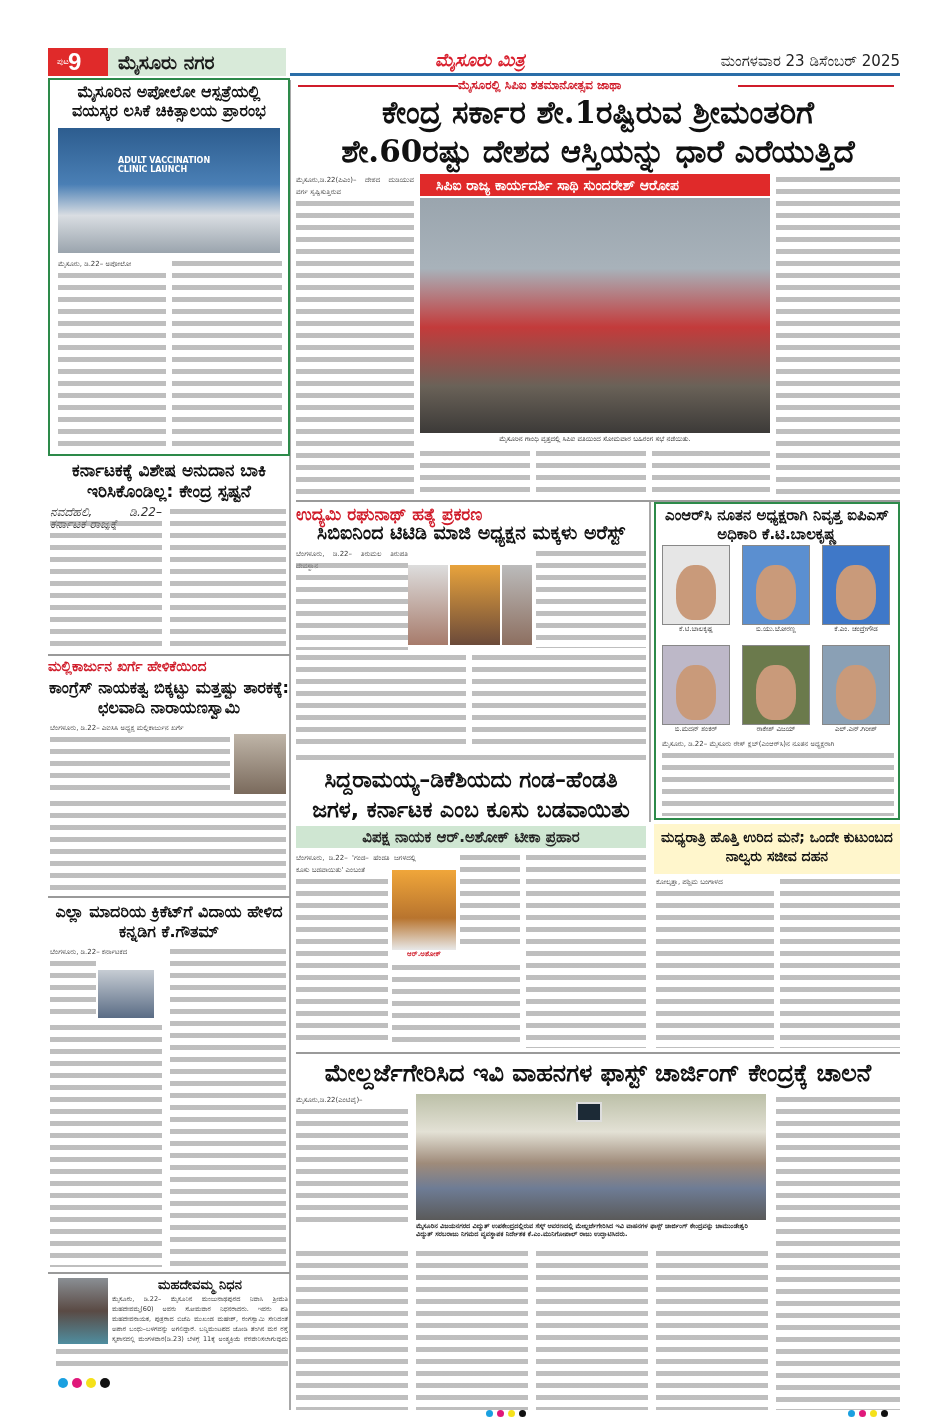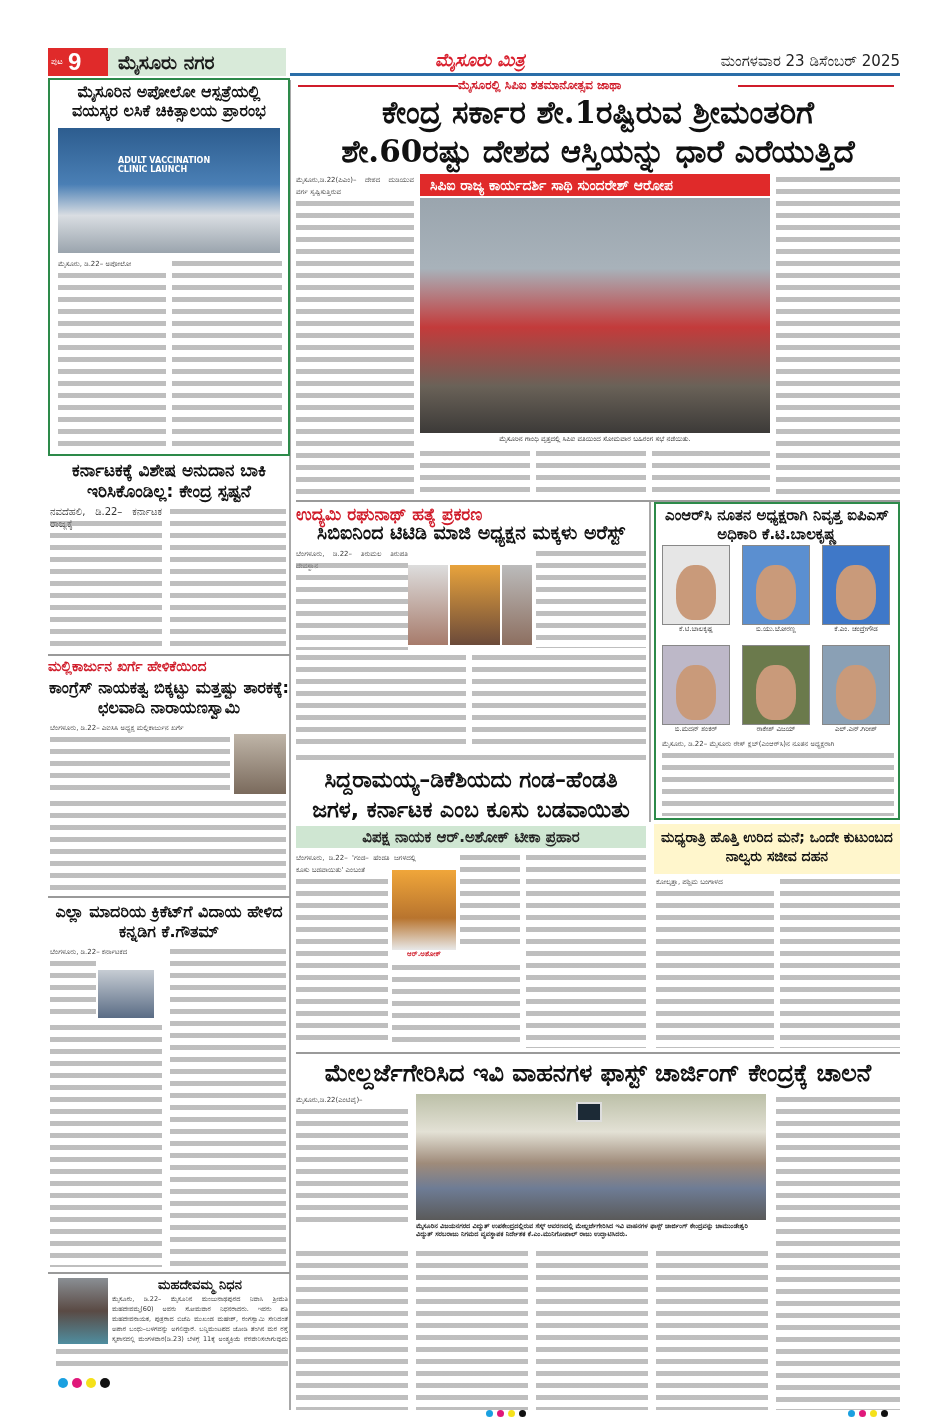--- a/index.html
+++ b/index.html
@@ -2,21 +2,21 @@
 <html><head>
 <meta charset="utf-8">
 <style>
   * { box-sizing: border-box; margin: 0; padding: 0; }
   html, body { width: 945px; height: 1424px; background: #ffffff; overflow: hidden; }
   body { position: relative; font-family: "DejaVu Sans", sans-serif; color: #222; }
   .abs { position: absolute; }
 
   
   .page-badge { left: 48px; top: 48px; width: 60px; height: 28px; background: #e02a2a; color: #fff; display: flex; align-items: center; }
-  .page-badge .pt { font-size: 8px; padding-left: 3px; width: 16px; }
+  .page-badge .pt { font-size: 8px; padding-left: 9px; width: 16px; }
   .page-badge .num { font-size: 24px; font-weight: bold; padding-left: 4px; font-family: "Liberation Sans", sans-serif; }
   .section-tab { left: 108px; top: 48px; width: 178px; height: 28px; background: #d8ead9; color: #1a1a1a; font-size: 19px; font-weight: bold; padding-left: 10px; line-height: 28px; }
   .brand { left: 395px; top: 49px; width: 170px; text-align: center; font-size: 18px; font-weight: bold; color: #d9202e; font-style: italic; }
   .dateline { left: 640px; top: 52px; width: 260px; text-align: right; font-size: 15px; color: #222; }
   .masthead-rule { left: 290px; top: 73px; width: 610px; height: 3px; background: #2a6ea8; }
 
   .vrule { width: 2px; background: #a8a8a8; }
   .hrule { height: 2px; background: #9a9a9a; }
 
   
@@ -57,21 +57,21 @@
     <div style="position:absolute; left:60px; top:28px; width:110px; font-size:8px; font-weight:bold; color:#fff; text-align:left;">ADULT VACCINATION CLINIC LAUNCH</div>
   </div>
   <div class="col-text" style="position:absolute; left:8px; top:178px; width:108px; font-size:7px;">ಮೈಸೂರು, ಡಿ.22– ಅಪೋಲೋ</div>
   <div class="filler-lines" style="position:absolute; left:8px; top:190px; width:108px; height:180px;"></div>
   <div class="filler-lines" style="position:absolute; left:122px; top:178px; width:110px; height:192px;"></div>
 </div>
 
 <div class="abs" style="left:48px; top:460px; width:242px;">
   <div class="headline" style="font-size:17px; line-height:21px;">ಕರ್ನಾಟಕಕ್ಕೆ ವಿಶೇಷ ಅನುದಾನ ಬಾಕಿ ಇರಿಸಿಕೊಂಡಿಲ್ಲ: ಕೇಂದ್ರ ಸ್ಪಷ್ಟನೆ</div>
 </div>
-<div class="abs col-text" style="left:50px; top:506px; width:112px; font-size:10px;">ನವದೆಹಲಿ, ಡಿ.22– ಕರ್ನಾಟಕ ರಾಜ್ಯಕ್ಕೆ</div>
+<div class="abs col-text" style="left:50px; top:506px; width:112px; font-size:12px;font-style:italic;">ನವದೆಹಲಿ, ಡಿ.22– ಕರ್ನಾಟಕ ರಾಜ್ಯಕ್ಕೆ</div>
 <div class="abs filler-lines" style="left:50px; top:518px; width:112px; height:130px;"></div>
 <div class="abs filler-lines" style="left:170px; top:506px; width:116px; height:142px;"></div>
 <div class="abs hrule" style="left:48px; top:654px; width:242px;"></div>
 
 <div class="abs kicker" style="left:48px; top:658px; width:242px; font-size:14px;">ಮಲ್ಲಿಕಾರ್ಜುನ ಖರ್ಗೆ ಹೇಳಿಕೆಯಿಂದ</div>
 <div class="abs headline" style="left:48px; top:678px; width:242px; font-size:16px; line-height:20px;">ಕಾಂಗ್ರೆಸ್ ನಾಯಕತ್ವ ಬಿಕ್ಕಟ್ಟು ಮತ್ತಷ್ಟು ತಾರಕಕ್ಕೆ: ಛಲವಾದಿ ನಾರಾಯಣಸ್ವಾಮಿ</div>
 <div class="abs col-text" style="left:50px; top:722px; width:236px; font-size:7px;">ಬೆಂಗಳೂರು, ಡಿ.22– ಎಐಸಿಸಿ ಅಧ್ಯಕ್ಷ ಮಲ್ಲಿಕಾರ್ಜುನ ಖರ್ಗೆ</div>
 <div class="abs filler-lines" style="left:50px; top:734px; width:180px; height:60px;"></div>
 <div class="abs photo" style="left:234px; top:734px; width:52px; height:60px; background:linear-gradient(180deg,#bfb5a8,#7a6a5c);"></div>
 <div class="abs filler-lines" style="left:50px; top:798px; width:236px; height:95px;"></div>
@@ -101,21 +101,21 @@
   <div style="position:absolute; left:2px; top:7px; width:160px; height:2px; background:#d01c2a;"></div>
   <div class="kicker" style="position:absolute; left:162px; top:0; width:280px; font-size:12px;">ಮೈಸೂರಲ್ಲಿ ಸಿಪಿಐ ಶತಮಾನೋತ್ಸವ ಜಾಥಾ</div>
   <div style="position:absolute; left:442px; top:7px; width:156px; height:2px; background:#d01c2a;"></div>
 </div>
 <div class="abs headline" style="left:296px; top:93px; width:604px; font-size:31px; line-height:38px; font-family:'DejaVu Serif', serif;">ಕೇಂದ್ರ ಸರ್ಕಾರ ಶೇ.1ರಷ್ಟಿರುವ ಶ್ರೀಮಂತರಿಗೆ</div>
 <div class="abs headline" style="left:296px; top:132px; width:604px; font-size:31px; line-height:38px; font-family:'DejaVu Serif', serif;">ಶೇ.60ರಷ್ಟು ದೇಶದ ಆಸ್ತಿಯನ್ನು ಧಾರೆ ಎರೆಯುತ್ತಿದೆ</div>
 
 <div class="abs col-text" style="left:296px; top:174px; width:118px; font-size:7px;">ಮೈಸೂರು,ಡಿ.22(ಪಿಎಂ)– ದೇಶದ ದುಡಿಯುವ ವರ್ಗ ಸೃಷ್ಟಿಸುತ್ತಿರುವ</div>
 <div class="abs filler-lines" style="left:296px; top:198px; width:118px; height:300px;"></div>
 
-<div class="abs" style="left:420px; top:174px; width:350px; height:22px; background:#e02a2a; color:#fff; font-size:14px; font-weight:bold; line-height:22px; padding-left:10px;">ಸಿಪಿಐ ರಾಜ್ಯ ಕಾರ್ಯದರ್ಶಿ ಸಾಥಿ ಸುಂದರೇಶ್ ಆರೋಪ</div>
+<div class="abs" style="left:420px; top:174px; width:350px; height:22px; background:#e02a2a; color:#fff; font-size:14px; font-weight:bold; line-height:22px; padding-left:16px;">ಸಿಪಿಐ ರಾಜ್ಯ ಕಾರ್ಯದರ್ಶಿ ಸಾಥಿ ಸುಂದರೇಶ್ ಆರೋಪ</div>
 <div class="abs photo" style="left:420px; top:198px; width:350px; height:235px; background:linear-gradient(180deg,#9aa5ae 0%,#a8b2ba 30%,#c33b3b 55%,#6a6258 80%,#3c3a38 100%);"></div>
 <div class="abs caption" style="left:420px; top:435px; width:350px;">ಮೈಸೂರಿನ ಗಾಂಧಿ ವೃತ್ತದಲ್ಲಿ ಸಿಪಿಐ ವತಿಯಿಂದ ಸೋಮವಾರ ಬಹಿರಂಗ ಸಭೆ ನಡೆಯಿತು.</div>
 <div class="abs filler-lines" style="left:420px; top:448px; width:110px; height:50px;"></div>
 <div class="abs filler-lines" style="left:536px; top:448px; width:110px; height:50px;"></div>
 <div class="abs filler-lines" style="left:652px; top:448px; width:118px; height:50px;"></div>
 <div class="abs filler-lines" style="left:776px; top:174px; width:124px; height:324px;"></div>
 <div class="abs hrule" style="left:296px; top:500px; width:604px;"></div>
 
 <div class="abs vrule" style="left:649px; top:502px; height:320px;"></div>
 <div class="abs kicker" style="left:296px; top:504px; width:350px; font-size:17px;">ಉದ್ಯಮಿ ರಘುನಾಥ್ ಹತ್ಯೆ ಪ್ರಕರಣ</div>

